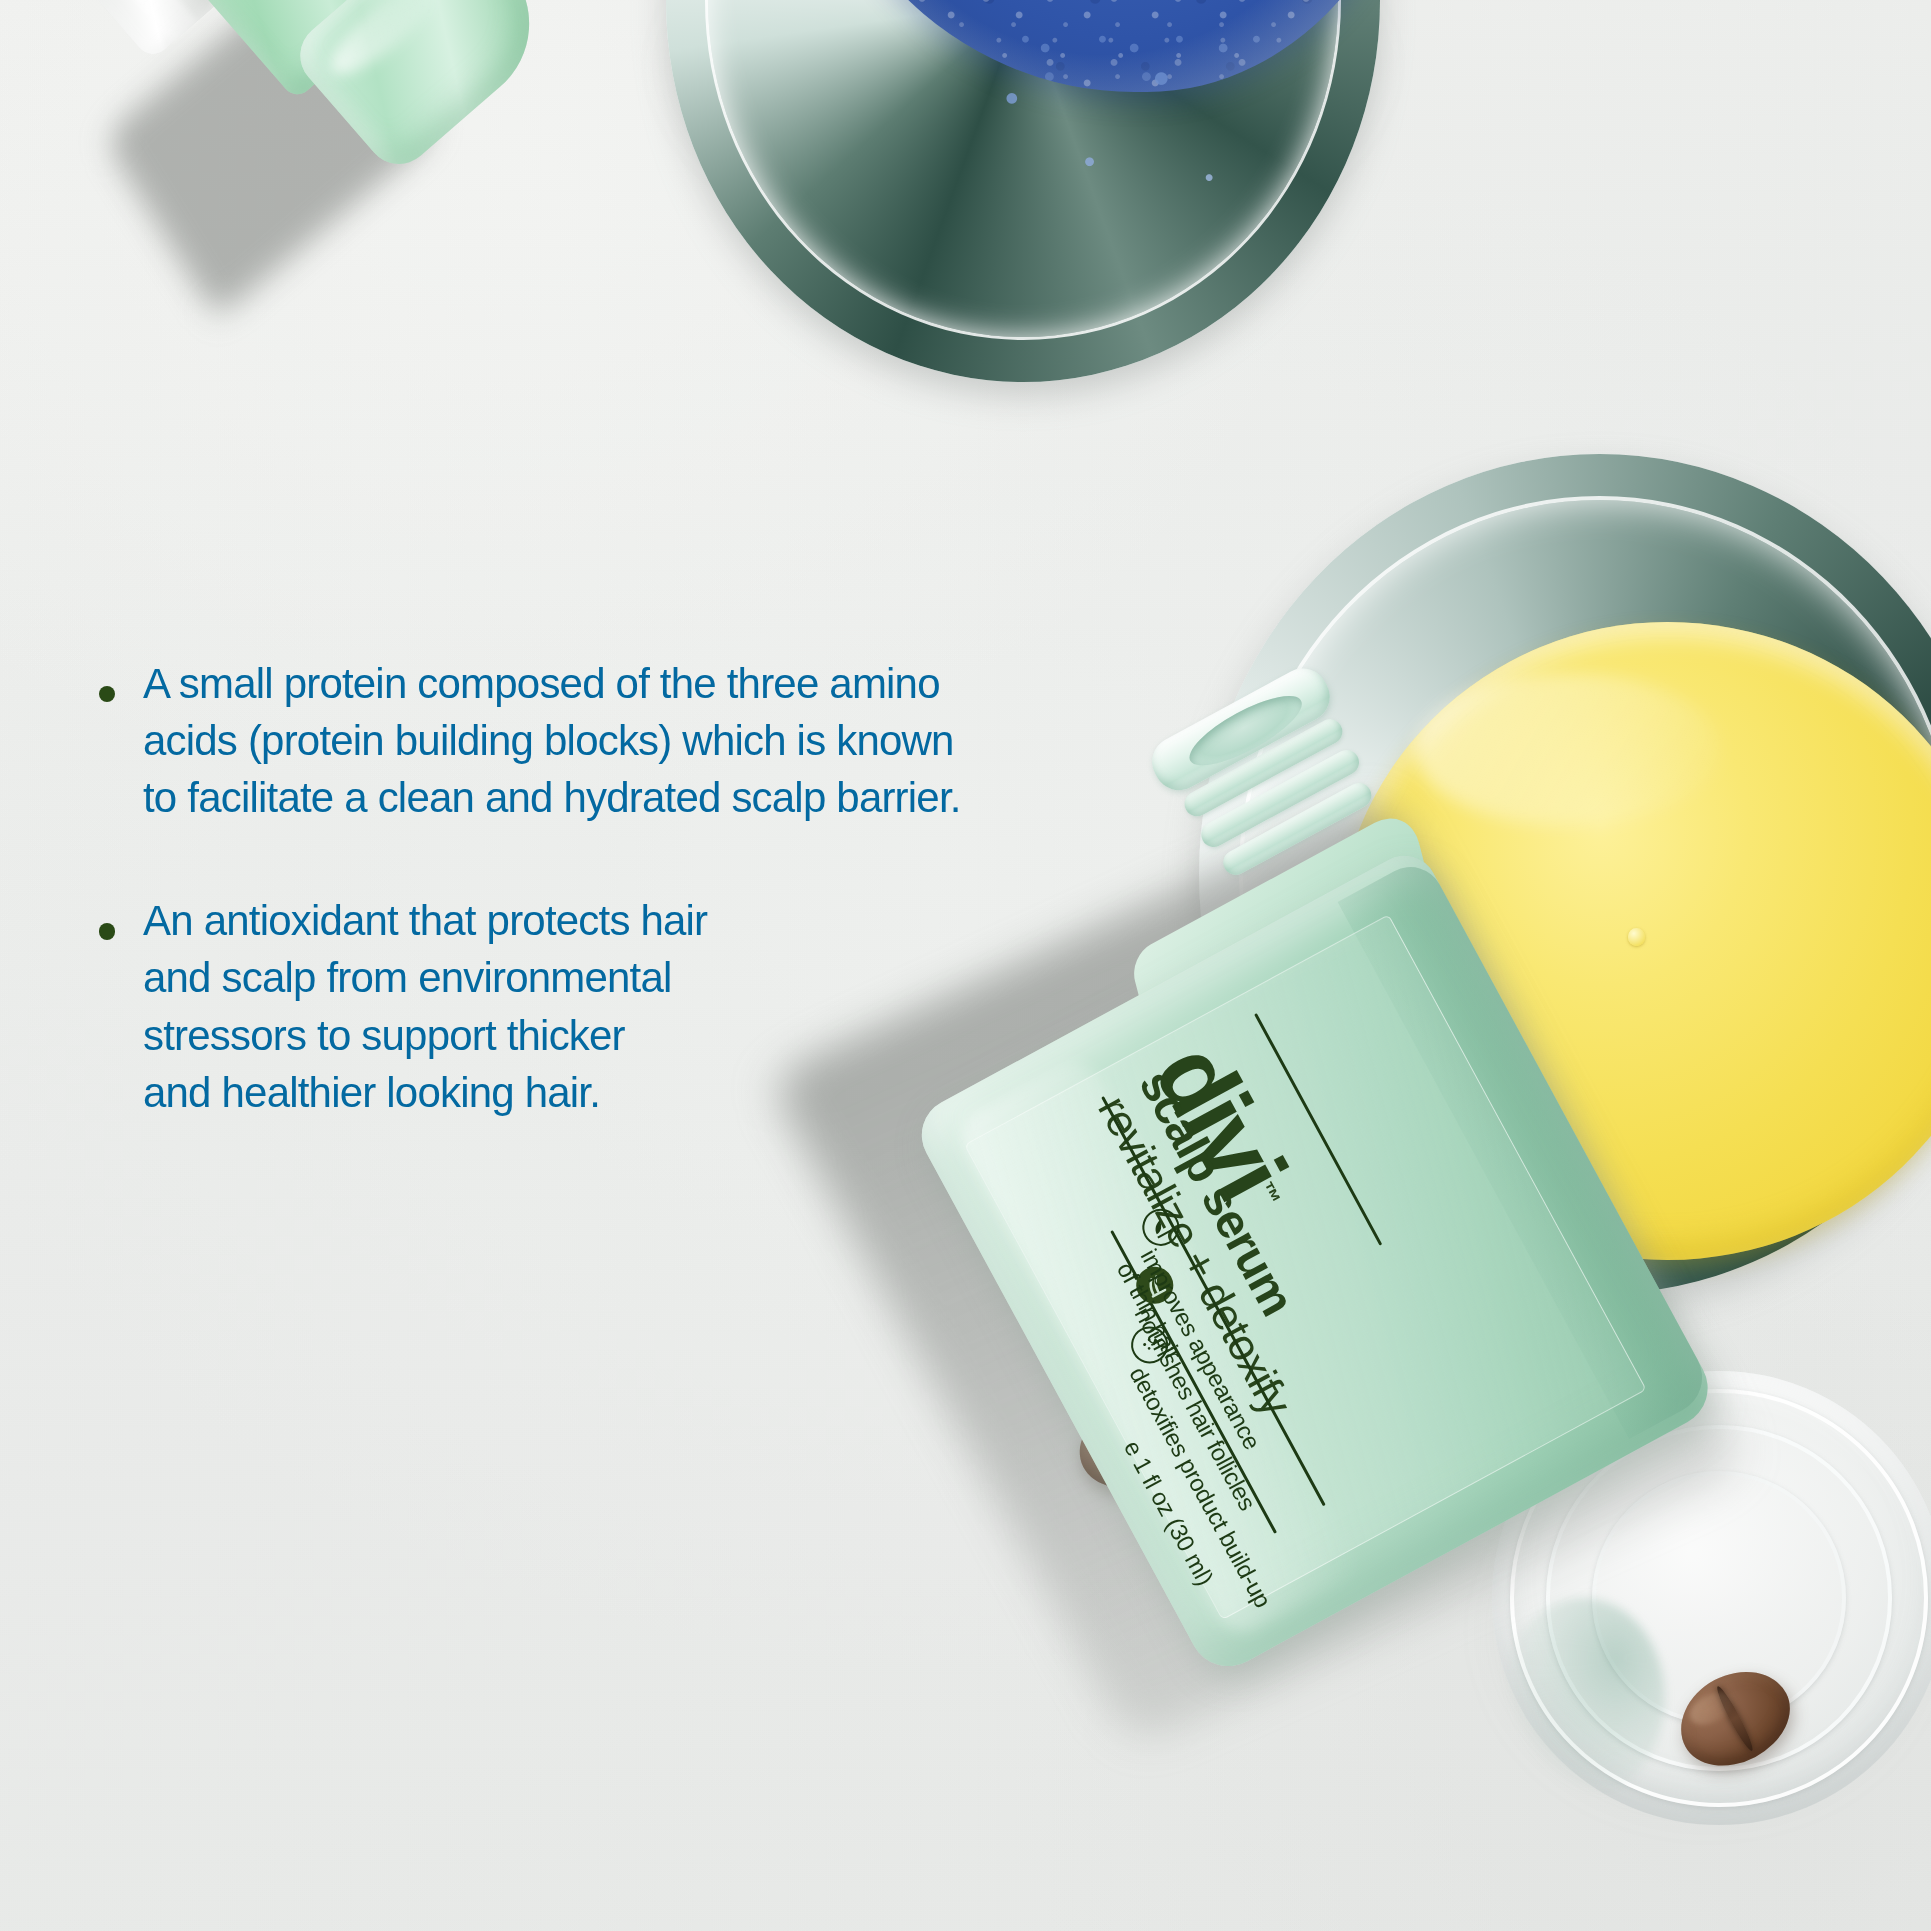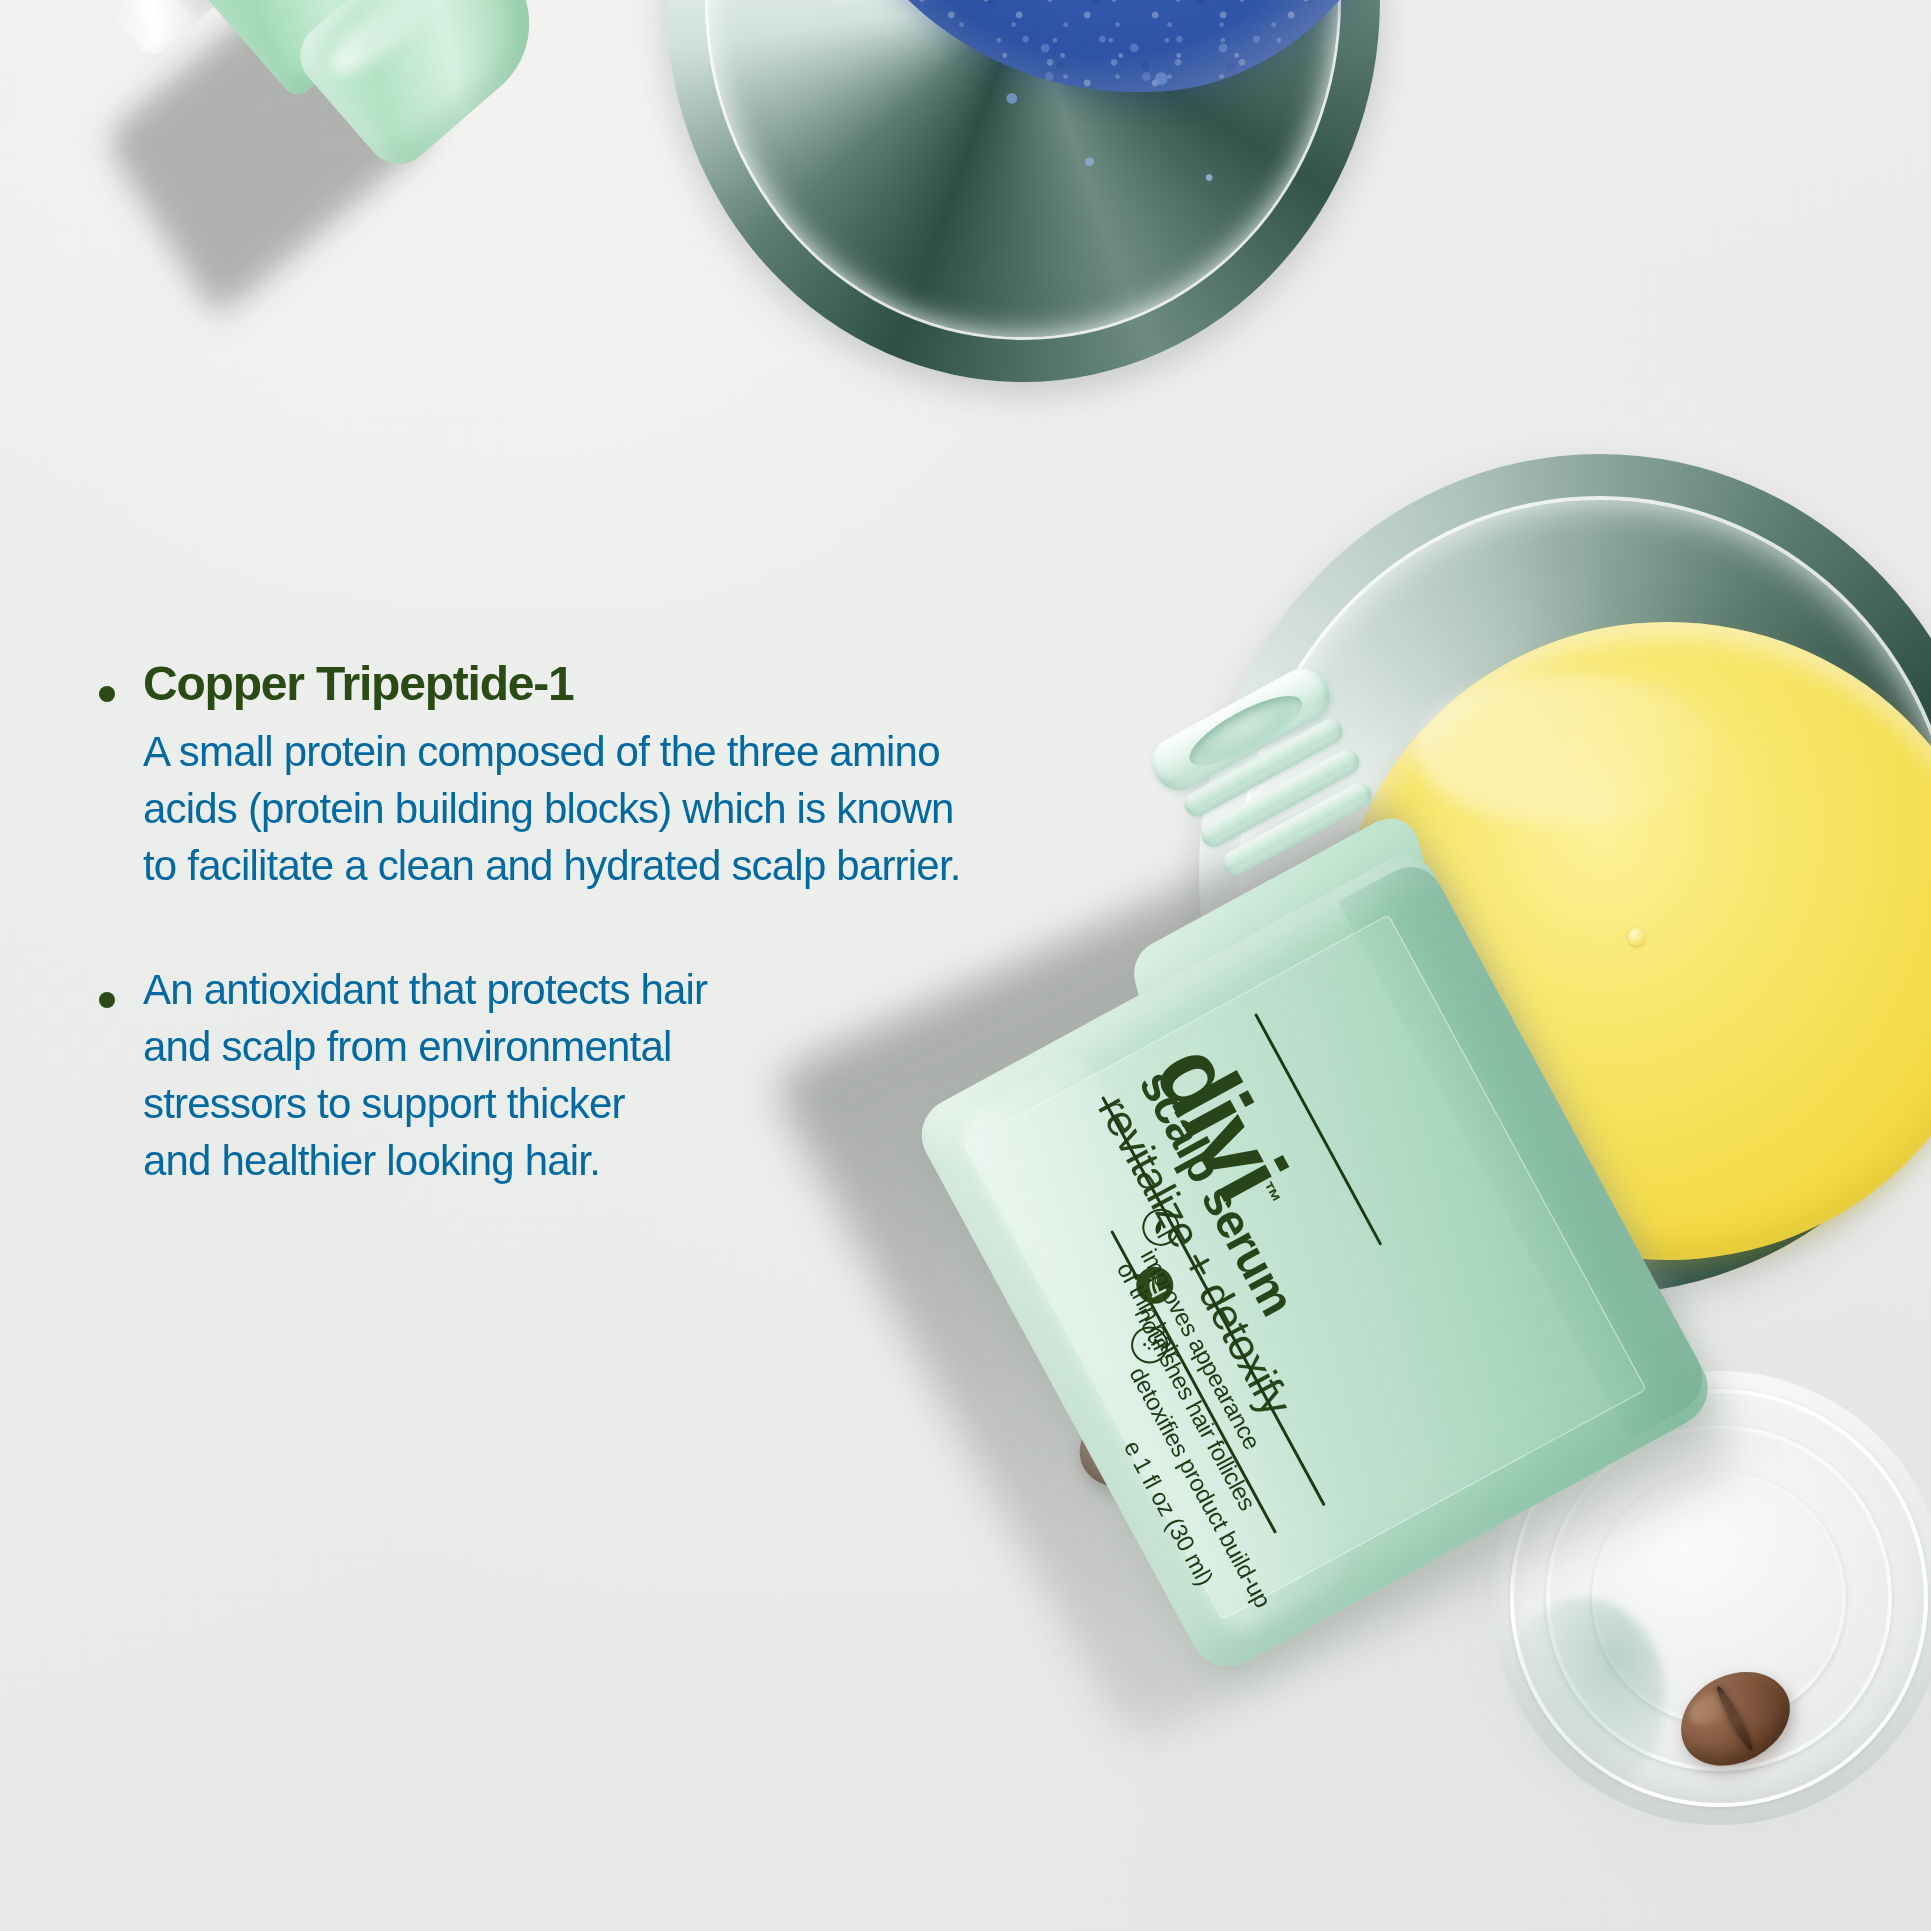--- a/index.html
+++ b/index.html
@@ -533,21 +533,20 @@
     </div>
   </div>
 
   <div id="copy">
 
 
     <ul id="bullet-list">
 
       <li class="ing-item">
         <span class="ing-dot"></span>
-        <p class="ing-name">Copper Tripeptide-1</p>
         <p class="ing-desc">A small protein composed of the three amino
 acids (protein building blocks) which is known
 to facilitate a clean and hydrated scalp barrier.</p>
       </li>
 
 
       <li class="ing-item">
         <span class="ing-dot"></span>
         <p class="ing-desc">An antioxidant that protects hair
 and scalp from  environmental

